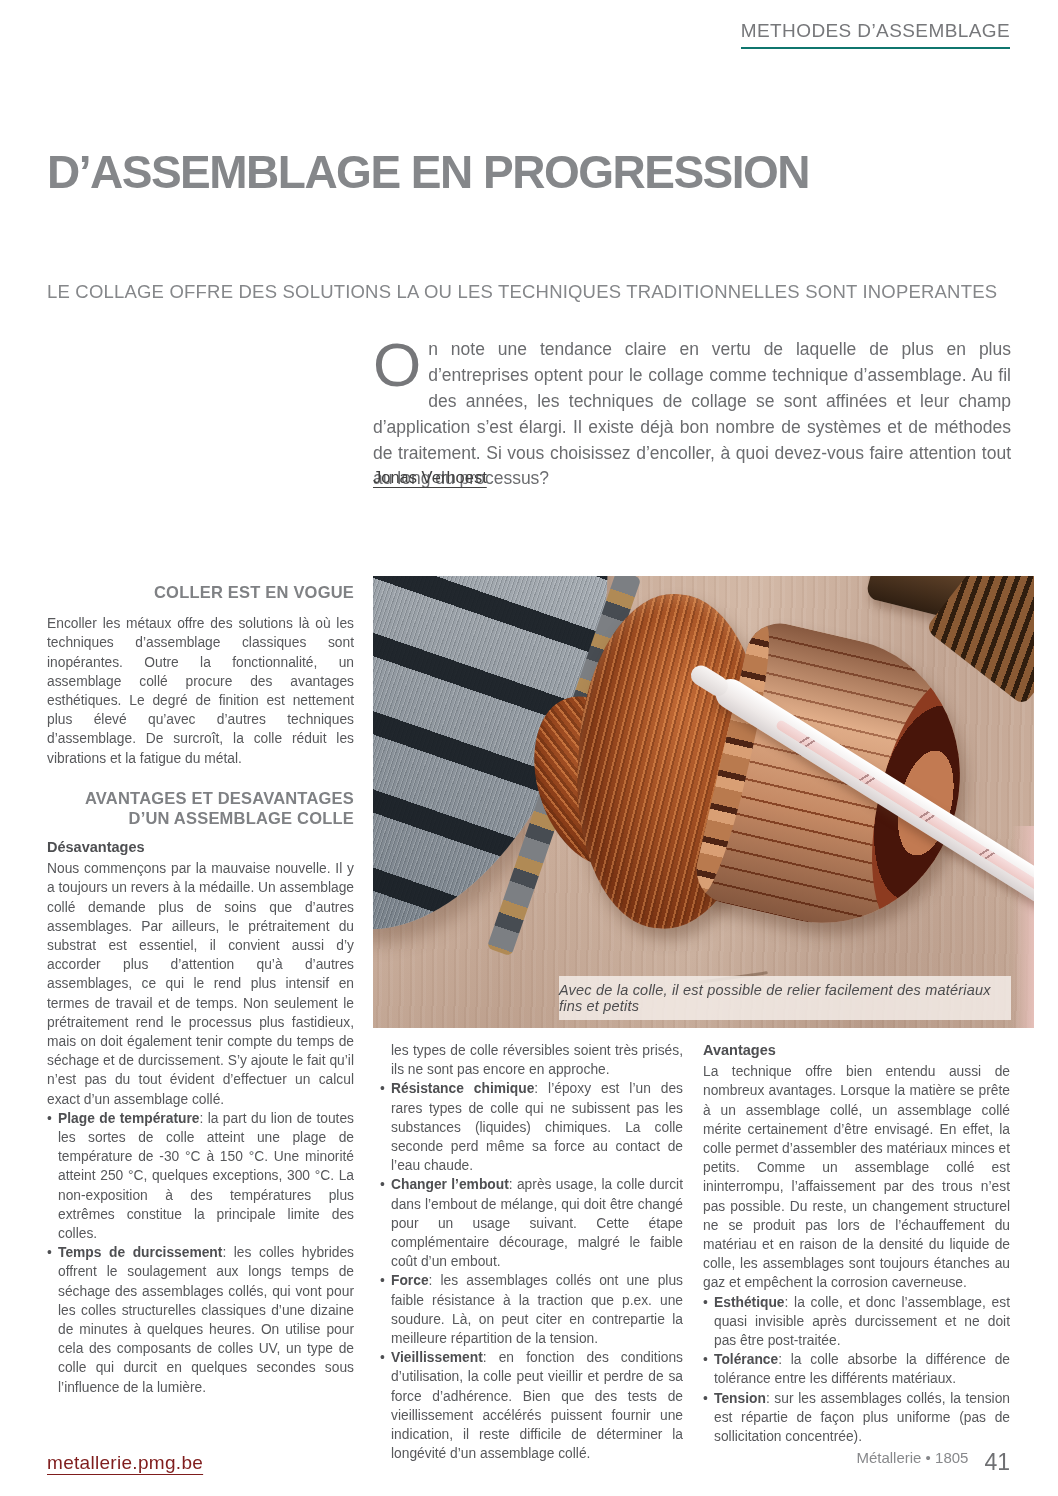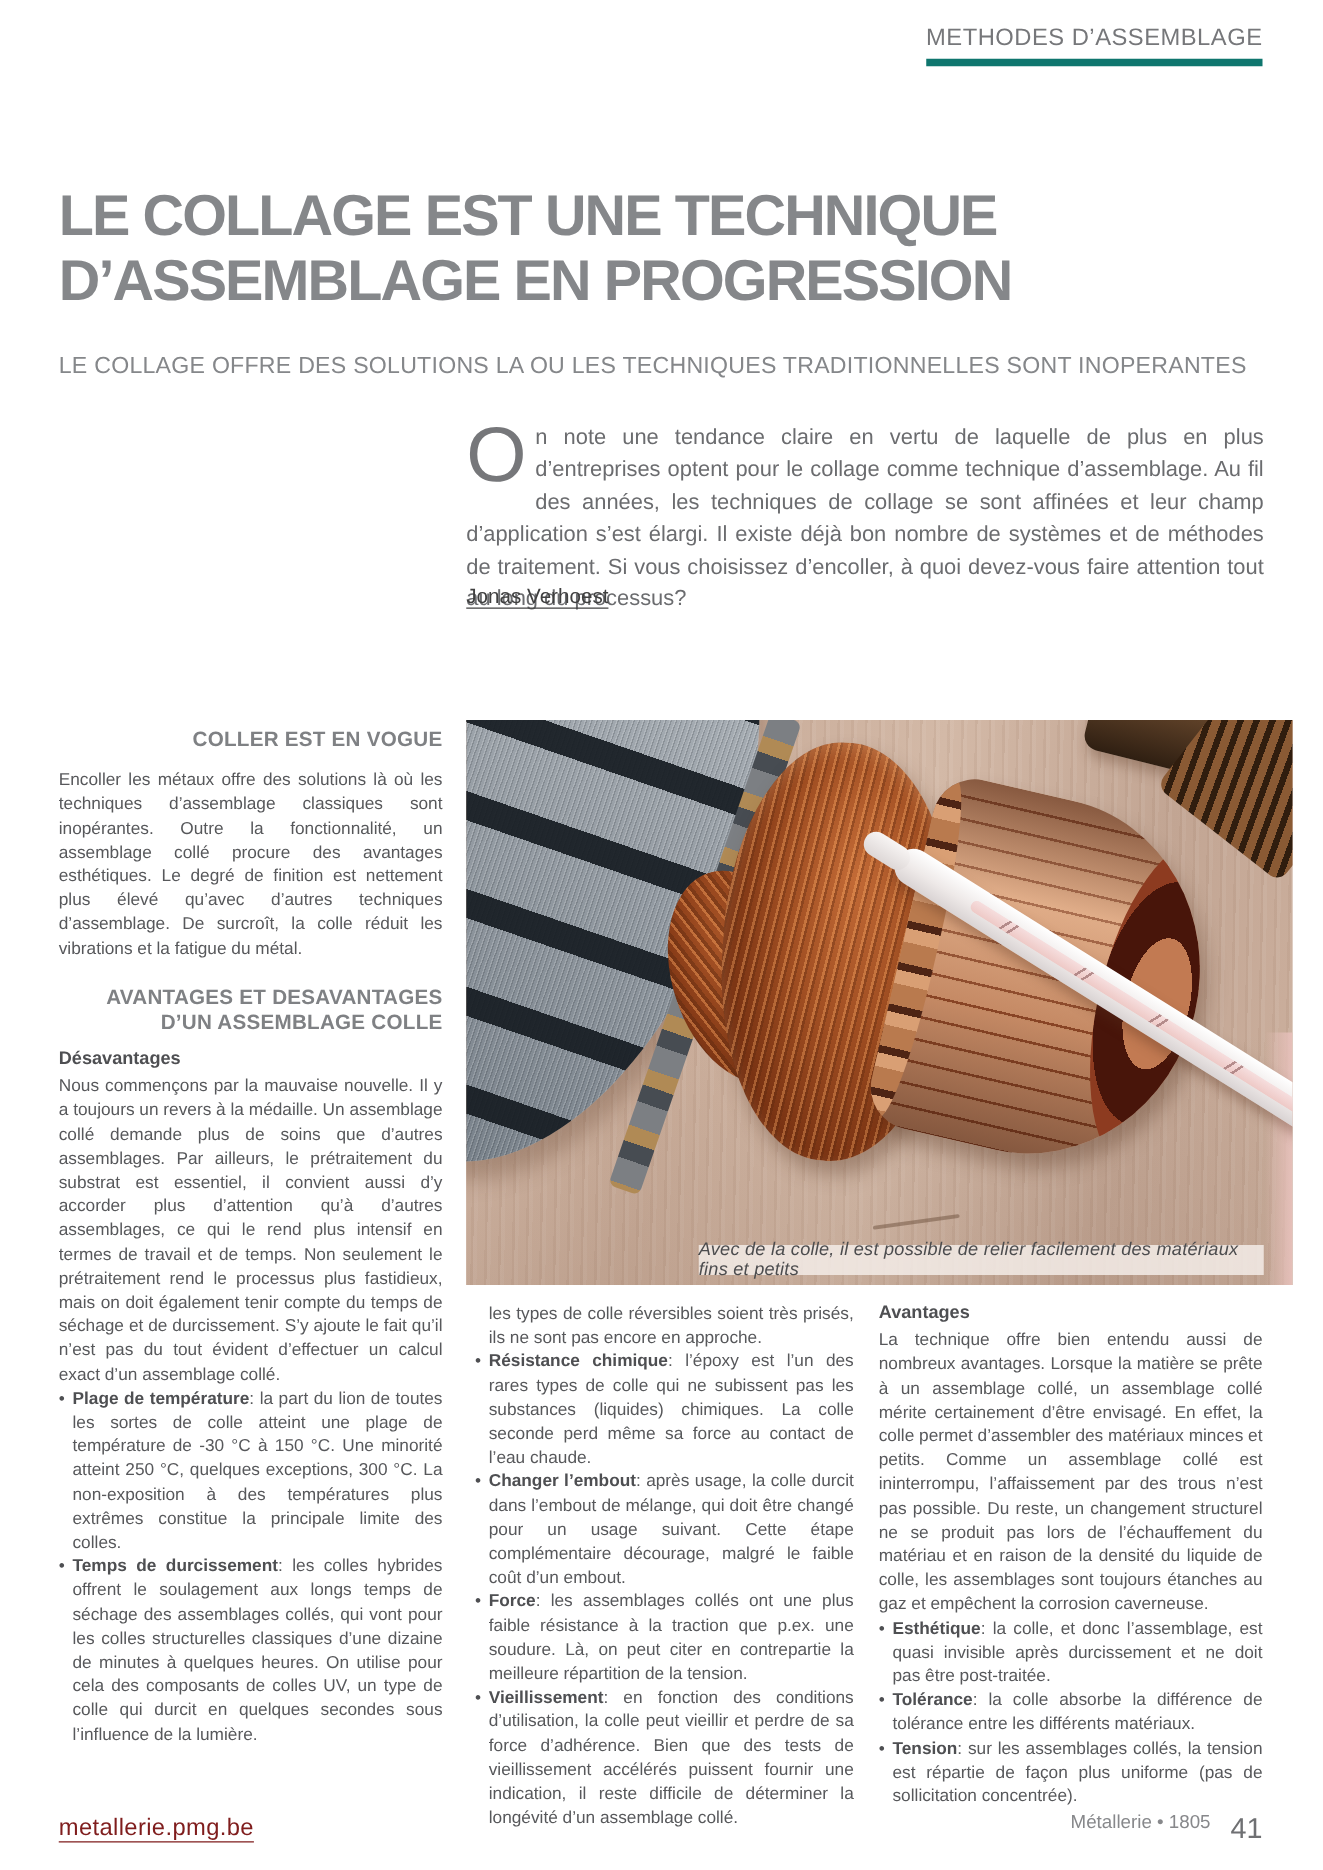--- a/index.html
+++ b/index.html
@@ -3,21 +3,21 @@
 <meta charset="utf-8">
 <style>
   html,body{margin:0;padding:0;background:#ffffff;}
   body{width:1058px;height:1496px;position:relative;overflow:hidden;
        font-family:"Liberation Sans",sans-serif;-webkit-font-smoothing:antialiased;}
 
   .abs{position:absolute;}
 
   
   .kicker{right:48px;top:20px;font-size:19px;color:#76777a;letter-spacing:.4px;
-          border-bottom:6px solid #0f766e;padding-bottom:5px;}
+          border-bottom:2px solid #0f766e;padding-bottom:5px;}
   .title{left:47px;top:146px;font-size:46px;font-weight:700;color:#85878a;
          letter-spacing:-1.5px;line-height:1.14;}
   .subtitle{left:47px;top:281px;width:980px;font-size:18.5px;color:#85878a;letter-spacing:.2px;}
 
   
   .intro{left:373px;top:337px;width:638px;font-size:17.5px;color:#6b6c6f;
          line-height:1.48;text-align:justify;}
   .dropcap{float:left;font-size:62px;line-height:50px;padding:3px 7px 0 0;color:#76777a;}
   .author{left:373px;top:468px;font-size:16.5px;color:#404040;
           text-decoration:underline;text-underline-offset:4px;}
@@ -97,38 +97,37 @@
     transform:rotate(32deg);transform-origin:left center;border-radius:16px;
     background:linear-gradient(180deg,#ffffff,#eee9e8 55%,#d9d3d3);
     box-shadow:4px 5px 9px rgba(90,50,30,.35);}
   .pen::before{content:"";position:absolute;left:-30px;top:5px;width:40px;height:20px;
     border-radius:10px;background:linear-gradient(180deg,#f8f5f4,#ddd7d6);}
   .pen::after{content:"";position:absolute;left:70px;right:14px;top:10px;height:10px;border-radius:5px;
     background:
       repeating-linear-gradient(115deg, rgba(0,0,0,0) 0 30px, rgba(160,115,115,.75) 30px 32px, rgba(0,0,0,0) 32px 36px, rgba(160,115,115,.75) 36px 38px, rgba(0,0,0,0) 38px 64px),
       linear-gradient(180deg,#f6dede,#eec9c6);}
 
-  .caption{position:absolute;left:186px;bottom:8px;width:452px;height:24px;
+  .caption{position:absolute;left:186px;bottom:8px;width:452px;height:44px;
     background:rgba(243,236,232,.85);display:flex;align-items:center;justify-content:center;
     font-style:italic;font-size:14.5px;color:#4c4c4e;letter-spacing:.2px;}
 
   
   .site{left:47px;top:1452px;font-size:19px;color:#7f1d1d;letter-spacing:.3px;
         text-decoration:underline;text-underline-offset:5px;cursor:pointer;}
   .footer-right{right:48px;top:1449px;display:flex;align-items:flex-start;gap:16px;}
   .mag{font-size:15px;color:#87888b;}
   .pgnum{font-size:23px;color:#6f7073;}
 </style>
 </head>
 <body>
 
 <div class="abs kicker">METHODES D’ASSEMBLAGE</div>
 
 <div class="abs title">
-  <div>LE COLLAGE EST UNE TECHNIQUE</div>
   <div>D’ASSEMBLAGE EN PROGRESSION</div>
 </div>
 
 <div class="abs subtitle">LE COLLAGE OFFRE DES SOLUTIONS LA OU LES TECHNIQUES TRADITIONNELLES SONT INOPERANTES</div>
 
 <div class="abs intro">
   <span class="dropcap">O</span><span>n note une tendance claire en vertu de laquelle de plus en plus d’entreprises optent pour le collage comme technique d’assemblage. Au fil des années, les techniques de collage se sont affinées et leur champ d’application s’est élargi. Il existe déjà bon nombre de systèmes et de méthodes de traitement. Si vous choisissez d’encoller, à quoi devez-vous faire attention tout au long du processus?</span>
 </div>
 
 <div class="abs author">Jonas Verhoest</div>

